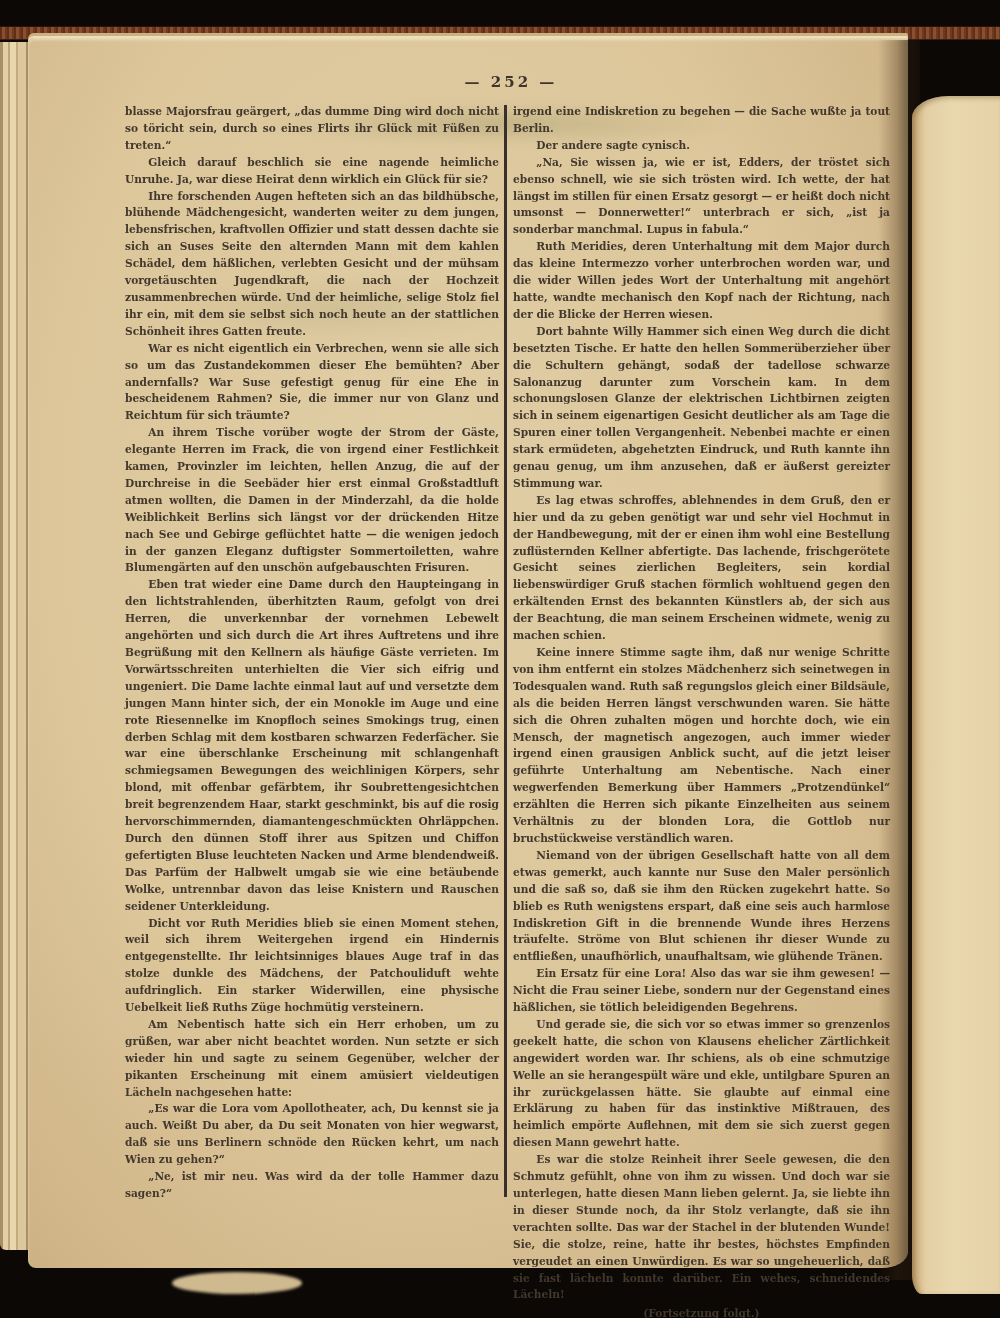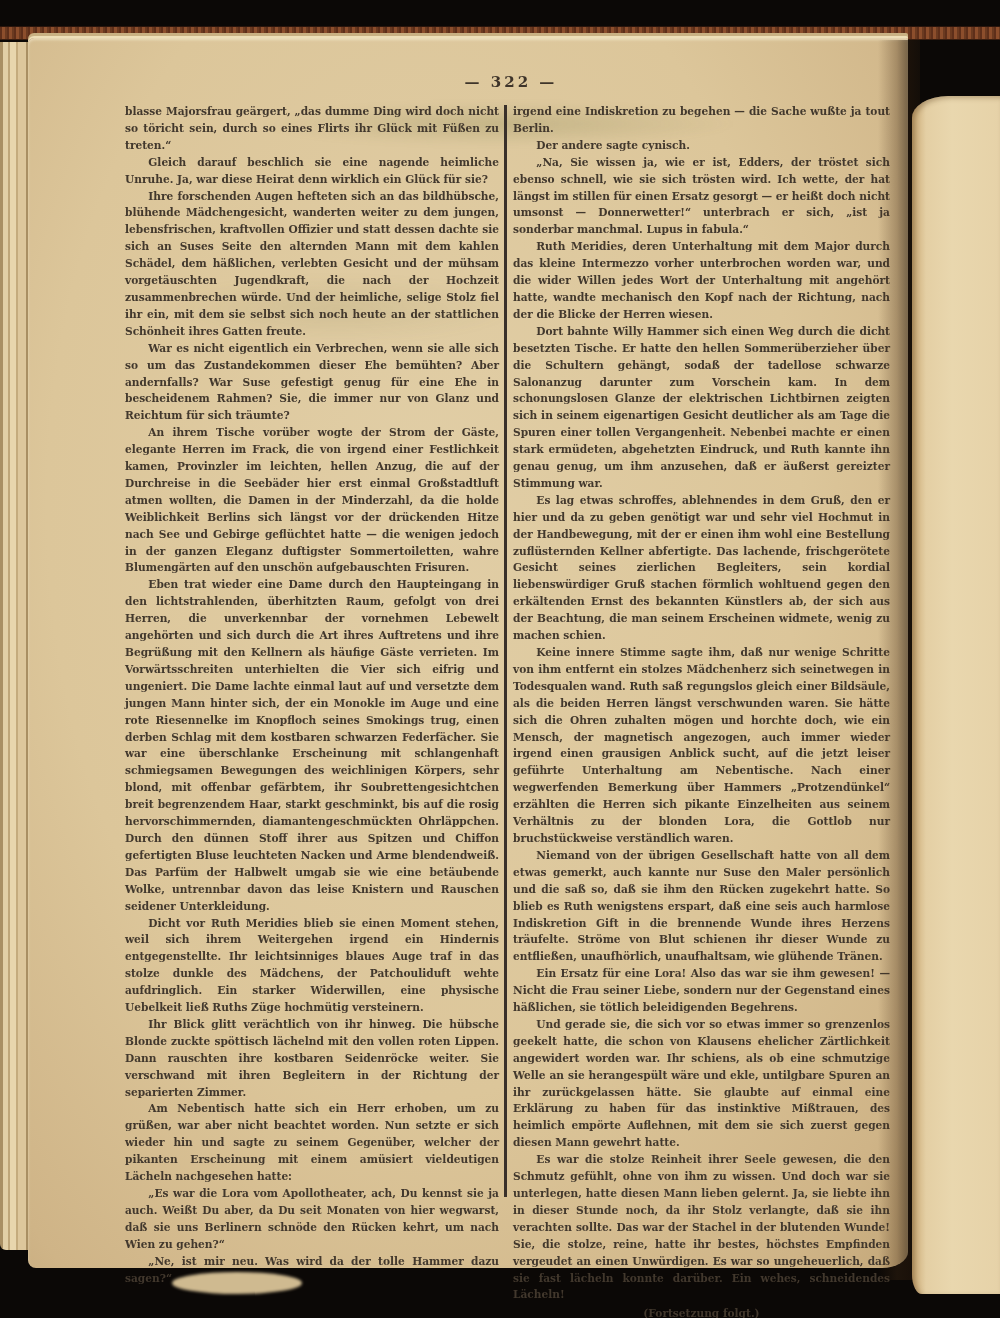--- a/index.html
+++ b/index.html
@@ -95,32 +95,31 @@
 <body>
 
 <div class="headband"></div>
 <div class="page-stack"></div>
 
 <div class="page">
   <div class="smudge-a"></div>
   <div class="smudge-b"></div>
   <div class="content">
     <div class="page-number-row">
-      <span class="page-number">— 322 —</span>
+      <span class="page-number">— 252 —</span>
     </div>
     <div class="columns">
       <div class="col col-left" id="col-left">
           <p class="para">blasse Majorsfrau geärgert, „das dumme Ding wird doch nicht so töricht sein, durch so eines Flirts ihr Glück mit Füßen zu treten.“</p>
           <p class="para indent">Gleich darauf beschlich sie eine nagende heimliche Unruhe. Ja, war diese Heirat denn wirklich ein Glück für sie?</p>
           <p class="para indent">Ihre forschenden Augen hefteten sich an das bildhübsche, blühende Mädchengesicht, wanderten weiter zu dem jungen, lebensfrischen, kraftvollen Offizier und statt dessen dachte sie sich an Suses Seite den alternden Mann mit dem kahlen Schädel, dem häßlichen, verlebten Gesicht und der mühsam vorgetäuschten Jugendkraft, die nach der Hochzeit zusammenbrechen würde. Und der heimliche, selige Stolz fiel ihr ein, mit dem sie selbst sich noch heute an der stattlichen Schönheit ihres Gatten freute.</p>
           <p class="para indent">War es nicht eigentlich ein Verbrechen, wenn sie alle sich so um das Zustandekommen dieser Ehe bemühten? Aber andernfalls? War Suse gefestigt genug für eine Ehe in bescheidenem Rahmen? Sie, die immer nur von Glanz und Reichtum für sich träumte?</p>
           <p class="para indent">An ihrem Tische vorüber wogte der Strom der Gäste, elegante Herren im Frack, die von irgend einer Festlichkeit kamen, Provinzler im leichten, hellen Anzug, die auf der Durchreise in die Seebäder hier erst einmal Großstadtluft atmen wollten, die Damen in der Minderzahl, da die holde Weiblichkeit Berlins sich längst vor der drückenden Hitze nach See und Gebirge geflüchtet hatte — die wenigen jedoch in der ganzen Eleganz duftigster Sommertoiletten, wahre Blumengärten auf den unschön aufgebauschten Frisuren.</p>
           <p class="para indent">Eben trat wieder eine Dame durch den Haupteingang in den lichtstrahlenden, überhitzten Raum, gefolgt von drei Herren, die unverkennbar der vornehmen Lebewelt angehörten und sich durch die Art ihres Auftretens und ihre Begrüßung mit den Kellnern als häufige Gäste verrieten. Im Vorwärtsschreiten unterhielten die Vier sich eifrig und ungeniert. Die Dame lachte einmal laut auf und versetzte dem jungen Mann hinter sich, der ein Monokle im Auge und eine rote Riesennelke im Knopfloch seines Smokings trug, einen derben Schlag mit dem kostbaren schwarzen Federfächer. Sie war eine überschlanke Erscheinung mit schlangenhaft schmiegsamen Bewegungen des weichlinigen Körpers, sehr blond, mit offenbar gefärbtem, ihr Soubrettengesichtchen breit begrenzendem Haar, starkt geschminkt, bis auf die rosig hervorschimmernden, diamantengeschmückten Ohrläppchen. Durch den dünnen Stoff ihrer aus Spitzen und Chiffon gefertigten Bluse leuchteten Nacken und Arme blendendweiß. Das Parfüm der Halbwelt umgab sie wie eine betäubende Wolke, untrennbar davon das leise Knistern und Rauschen seidener Unterkleidung.</p>
           <p class="para indent">Dicht vor Ruth Meridies blieb sie einen Moment stehen, weil sich ihrem Weitergehen irgend ein Hindernis entgegenstellte. Ihr leichtsinniges blaues Auge traf in das stolze dunkle des Mädchens, der Patchouliduft wehte aufdringlich. Ein starker Widerwillen, eine physische Uebelkeit ließ Ruths Züge hochmütig versteinern.</p>
-          <p class="para indent">Ihr Blick glitt verächtlich von ihr hinweg. Die hübsche Blonde zuckte spöttisch lächelnd mit den vollen roten Lippen. Dann rauschten ihre kostbaren Seidenröcke weiter. Sie verschwand mit ihren Begleitern in der Richtung der separierten Zimmer.</p>
           <p class="para indent">Am Nebentisch hatte sich ein Herr erhoben, um zu grüßen, war aber nicht beachtet worden. Nun setzte er sich wieder hin und sagte zu seinem Gegenüber, welcher der pikanten Erscheinung mit einem amüsiert vieldeutigen Lächeln nachgesehen hatte:</p>
           <p class="para indent">„Es war die Lora vom Apollotheater, ach, Du kennst sie ja auch. Weißt Du aber, da Du seit Monaten von hier wegwarst, daß sie uns Berlinern schnöde den Rücken kehrt, um nach Wien zu gehen?“</p>
           <p class="para indent">„Ne, ist mir neu. Was wird da der tolle Hammer dazu sagen?“</p>
         </div>
       <div class="divider"></div>
       <div class="col col-right" id="col-right">
           <p class="para">irgend eine Indiskretion zu begehen — die Sache wußte ja tout Berlin.</p>
           <p class="para indent">Der andere sagte cynisch.</p>
           <p class="para indent">„Na, Sie wissen ja, wie er ist, Edders, der tröstet sich ebenso schnell, wie sie sich trösten wird. Ich wette, der hat längst im stillen für einen Ersatz gesorgt — er heißt doch nicht umsonst — Donnerwetter!“ unterbrach er sich, „ist ja sonderbar manchmal. Lupus in fabula.“</p>
           <p class="para indent">Ruth Meridies, deren Unterhaltung mit dem Major durch das kleine Intermezzo vorher unterbrochen worden war, und die wider Willen jedes Wort der Unterhaltung mit angehört hatte, wandte mechanisch den Kopf nach der Richtung, nach der die Blicke der Herren wiesen.</p>

